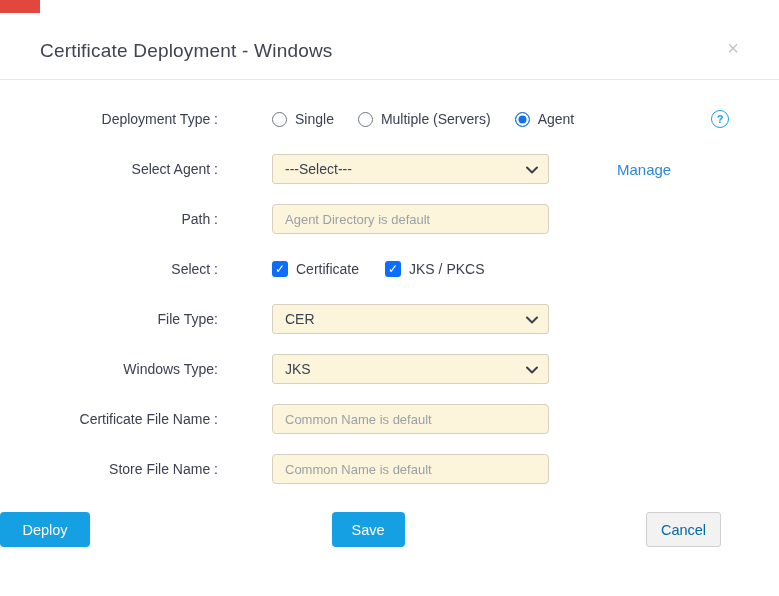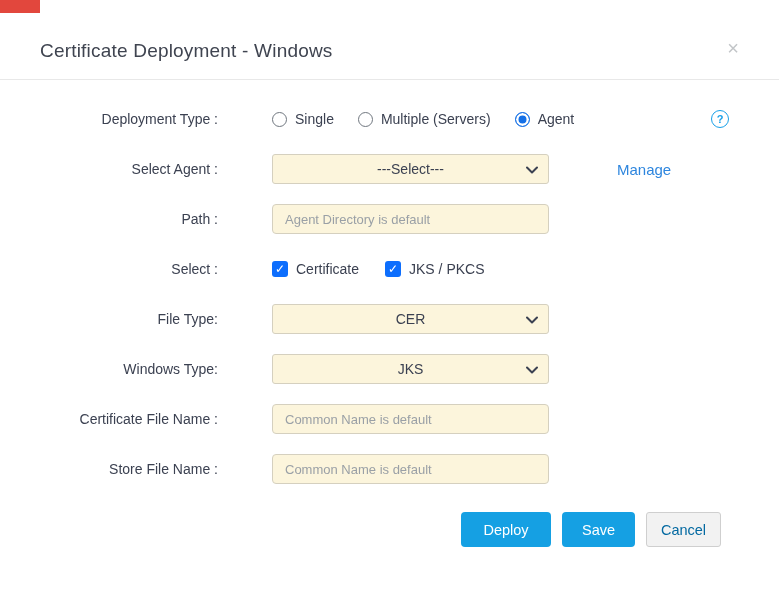--- a/index.html
+++ b/index.html
@@ -80,21 +80,20 @@
   .select-box {
     width: 277px; height: 30px;
     background: #fcf5dc;
     border: 1px solid #d5d0bf;
     border-radius: 3px;
     display: flex; align-items: center;
     padding: 0 12px;
     font-size: 14px; color: #3b4151;
     cursor: pointer;
     position: relative;
-    justify-content: center;
   }
   .select-box .chev { position: absolute; right: 10px; top: 11px; }
   .text-input {
     width: 277px; height: 30px;
     background: #fcf5dc;
     border: 1px solid #d5d0bf;
     border-radius: 4px;
     padding: 0 12px;
     font-size: 13px; color: #3b4151;
     font-family: Liberation Sans, sans-serif;
@@ -113,25 +112,24 @@
   .checkbox-square {
     width: 16px; height: 16px; border-radius: 3px;
     background: #0d6efd; color: #ffffff;
     font-size: 12px; line-height: 16px; text-align: center;
     flex: none; margin-right: 8px;
   }
   .checkbox-text { font-size: 14px; }
   
   .actions {
     display: flex;
-    justify-content: flex-end;
+    justify-content: space-between;
     gap: 11px;
     margin-top: 28px;
     padding-right: 58px;
-    padding-left: 34px;
   }
   .btn {
     height: 35px;
     border-radius: 4px;
     font-size: 14.5px;
     font-family: "Liberation Sans", sans-serif;
     cursor: pointer;
   }
   .btn-primary {
     background: #15a0e3; color: #ffffff; border: none;

